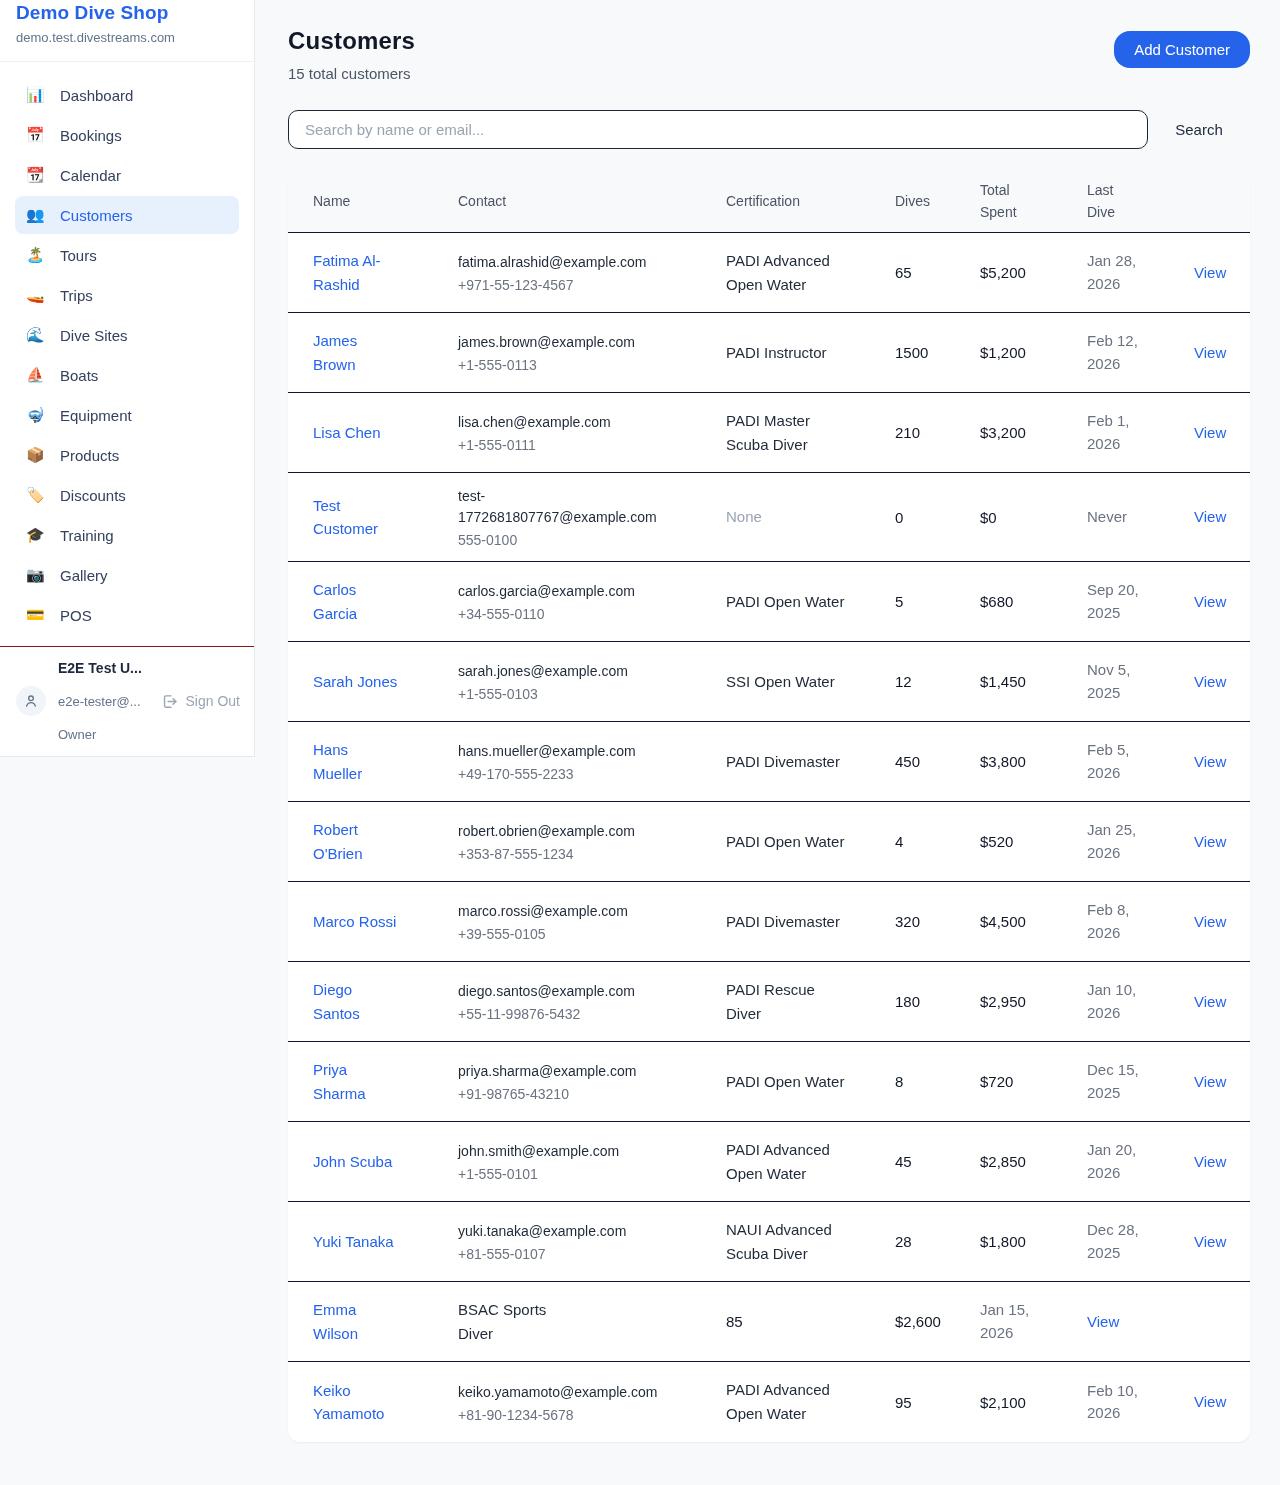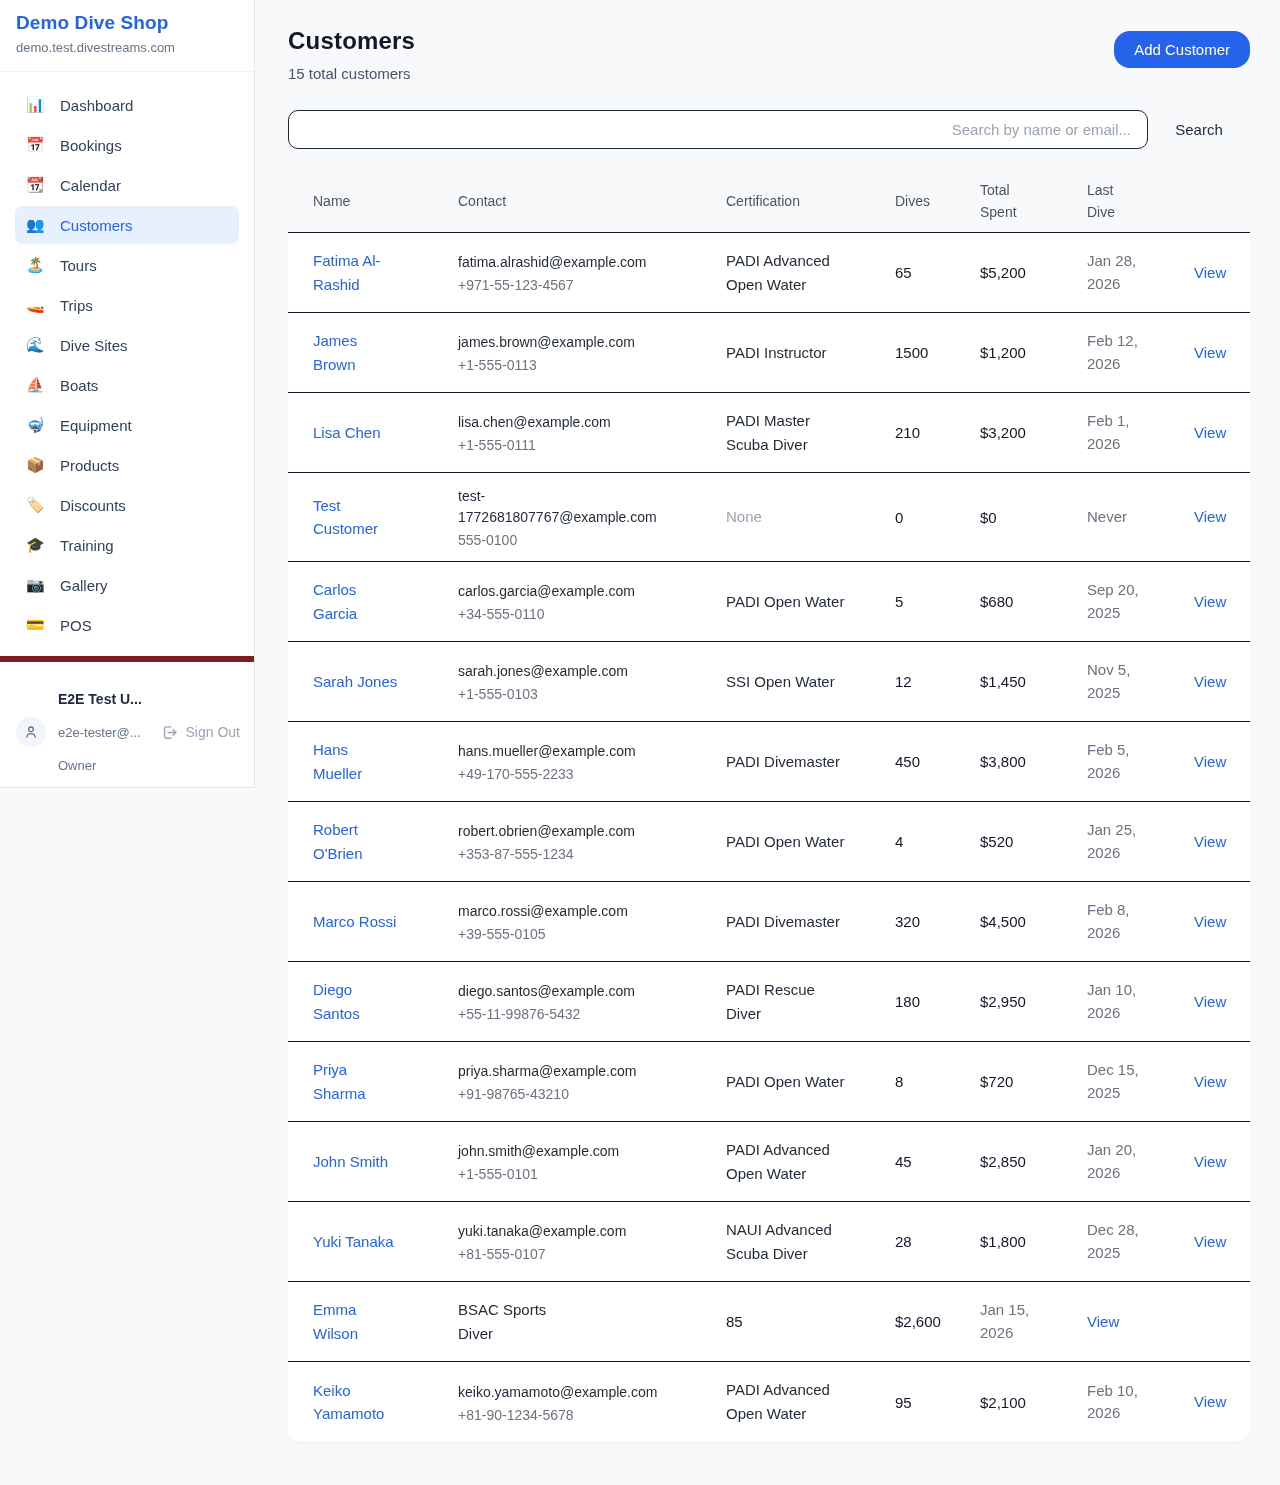--- a/index.html
+++ b/index.html
@@ -2,29 +2,29 @@
 <html><head>
 <meta charset="utf-8">
 <style>
   * { margin:0; padding:0; box-sizing:border-box; }
   html,body { width:1280px; height:1485px; overflow:hidden; }
   body { background:#f7f9fb; font-family:"Liberation Sans", sans-serif; color:#0f172a; position:relative; }
 
   
   .sidebar { position:absolute; left:0; top:0; width:255px; background:#ffffff;
              border-right:1px solid #e5e9f0; border-bottom:1px solid #e5e9f0; }
-  .sidebar-header { padding:12px 16px 16px 16px; border-bottom:1px solid #edf0f4; }
+  .sidebar-header { padding:2px 16px 16px 16px; border-bottom:1px solid #edf0f4; }
   .shop-name { color:#2563eb; font-size:19px; font-weight:bold; letter-spacing:.1px; }
   .shop-domain { color:#64748b; font-size:13px; margin-top:6px; }
   .nav { padding:14px 15px 10px 15px; }
   .nav-item { display:flex; align-items:center; gap:14px; padding:10px 11px; border-radius:8px;
               font-size:15px; color:#33415c; cursor:pointer; margin-bottom:2px; }
   .nav-item.active { background:#e7f0fd; color:#2563eb; }
   .nav-icon { width:20px; font-size:15px; text-align:center; flex:0 0 20px; }
-  .user-section { border-top:6px solid #7f1d1d; padding:29px 14px 14px 16px;
+  .user-section { border-top:1px solid #7f1d1d; padding:13px 14px 14px 16px;
                   display:flex; align-items:center; gap:12px; }
   .avatar { width:30px; height:30px; border-radius:50%; background:#f1f4f8;
             display:flex; align-items:center; justify-content:center; flex:0 0 30px; }
   .user-info { flex:1; min-width:0; }
   .user-name { font-size:14px; font-weight:bold; color:#1e293b; }
   .user-email, .user-role { font-size:13px; color:#64748b; margin-top:18px; }
   .signout { display:flex; align-items:center; gap:8px; color:#9aa5b5; font-size:14px;
              cursor:pointer; background:none; border:none; font-family:inherit; }
 
   
@@ -32,21 +32,21 @@
   .main-header { display:flex; justify-content:space-between; align-items:flex-start; }
   .page-title { font-size:24px; font-weight:bold; color:#111827; letter-spacing:.2px; }
   .page-subtitle { font-size:15px; color:#4b5563; margin-top:10px; }
   .add-btn { background:#2563eb; color:#ffffff; border:none; border-radius:16px;
              height:37px; padding:0 20px; font-size:15px; font-weight:500;
              font-family:inherit; cursor:pointer; margin-top:4px; }
 
   .search-row { display:flex; align-items:center; margin-top:28px; }
   .search-input { flex:1; height:39px; border:1.5px solid #1c2736; border-radius:10px;
                   padding:0 16px; font-size:15px; font-family:inherit; color:#0f172a;
-                  background:#fff; outline:none;text-align:right; }
+                  background:#fff; outline:none; }
   .search-input::placeholder { color:#99a3b2; }
   .search-btn { width:102px; text-align:center; background:none; border:none;
                 font-size:15px; color:#1e293b; font-family:inherit; cursor:pointer; }
 
   
   .card { margin-top:23px; background:#ffffff; border-radius:12px; overflow:hidden;
           box-shadow:0 1px 2px rgba(15,23,42,.05); }
   .thead, .trow { display:grid;
       grid-template-columns:121px 244px 145px 61px 83px 83px 1fr;
       column-gap:24px; align-items:center; padding:0 26px 0 25px; }
@@ -376,21 +376,21 @@
     <div class="cell-dives f-dives">8</div>
     <div class="cell-spent f-spent">$720</div>
     <div class="cell-last f-last">Dec 15, 2025</div>
     <div class="cell-view">
       <a class="f-view">View</a>
     </div>
   </div>
 
   <div class="trow">
     <div class="cell-name">
-      <a class="f-name">John Smith</a>
+      <a class="f-name">John Scuba</a>
     </div>
     <div class="cell-contact">
       <div class="email f-email">john.smith@example.com</div>
       <div class="phone f-phone">+1-555-0101</div>
     </div>
     <div class="cell-cert f-cert">PADI Advanced Open Water</div>
     <div class="cell-dives f-dives">45</div>
     <div class="cell-spent f-spent">$2,850</div>
     <div class="cell-last f-last">Jan 20, 2026</div>
     <div class="cell-view">

